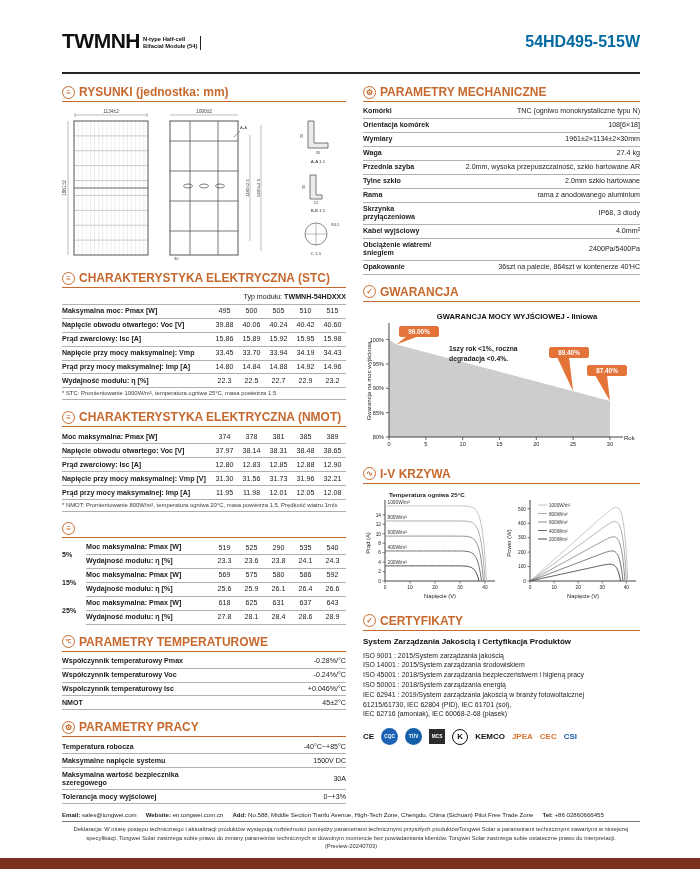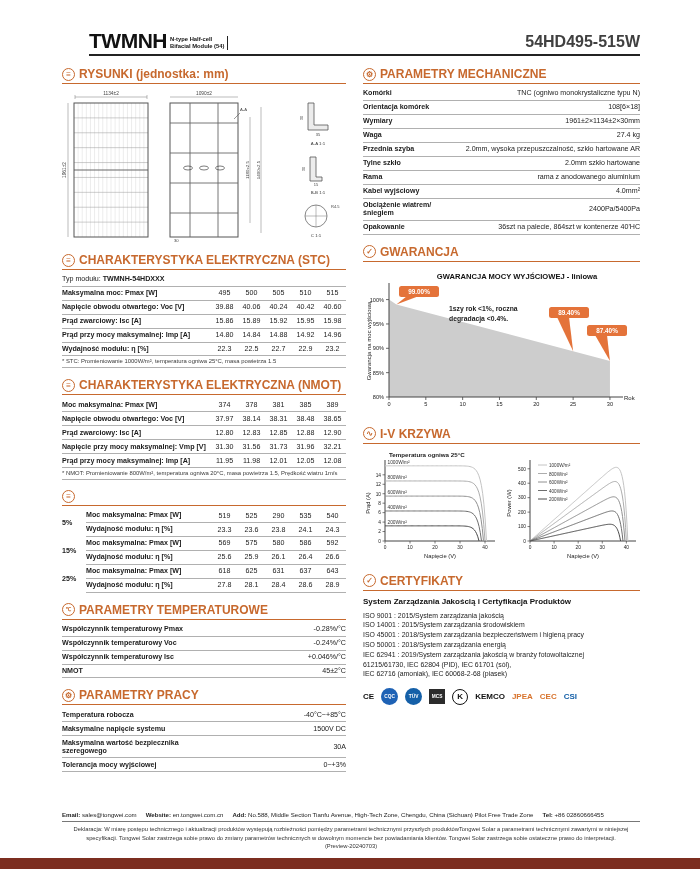--- a/index.html
+++ b/index.html
@@ -1,45 +1,45 @@
 <!DOCTYPE html>
 <html><head>
 <meta charset="utf-8">
 <style>
   :root{ --accent:#C7692E; --callout:#E4733A; }
   *{box-sizing:border-box; margin:0; padding:0;}
   body{background:#888; font-family:"Liberation Sans", sans-serif;}
   .page{position:relative; width:700px; height:869px; background:#fff; margin:0 auto;
         padding:30px 60px 0 62px; overflow:hidden;}
   
-  .hdr{display:flex; align-items:flex-end; border-bottom:2px solid #232323; padding-bottom:3px;margin-left:27px;}
+  .hdr{display:flex; align-items:flex-end; border-bottom:2px solid #232323; padding-bottom:21px;}
   .brand{font-size:21px; font-weight:bold; letter-spacing:-0.5px; color:#111; line-height:1;}
   .brand-sub{font-size:5.8px; font-weight:bold; color:#111; line-height:1.2; margin:0 0 1px 3px;
              border-right:1px solid #222; padding-right:3px;}
-  .model{margin-left:auto; font-size:16px; font-weight:bold; color:#404040;}
+  .model{margin-left:auto; font-size:16px; font-weight:bold; color:#0369a1;}
   
   .cols{display:flex; gap:17px; margin-top:11px;}
   .col-l{width:284px; flex:none;}
   .col-r{flex:1; min-width:0;}
   .sec{margin-bottom:10px;}
   .sec-head{display:flex; align-items:center; gap:4px; border-bottom:1.6px solid var(--accent);
             padding-bottom:2px; margin-bottom:3px;}
   .sec-icon{width:13px; height:13px; border:1.2px solid var(--accent); border-radius:50%;
             color:var(--accent); font-size:8px; line-height:11px; text-align:center; flex:none; font-weight:bold;}
   .sec-icon.small{font-size:5.5px;}
   .sec-title{color:var(--accent); font-weight:bold; font-size:12px; white-space:nowrap;}
   
   .trow{display:flex; align-items:center; border-bottom:1px solid #b0b0b0; padding:2.4px 0;
         font-size:7.1px; color:#222;}
   .tl{flex:1; font-weight:bold; color:#1b1b1b; padding-right:2px; line-height:1.15;}
   .tv{width:27px; text-align:center; flex:none;}
   .tv2{flex:1.05; text-align:right; font-weight:normal;}
   .spec .tl{flex:none; width:150px;}
   .mech .tl{flex:none; width:86px;}
-  .typ{display:flex; gap:2px; font-size:7.1px; border-bottom:1px solid #b0b0b0; padding:2.4px 0; color:#1b1b1b;}
+  .typ{display:flex; gap:2px; font-size:7.1px; border-bottom:1px solid #b0b0b0; padding:2.4px 0; color:#1b1b1b;justify-content:flex-end;}
   .typ b{font-weight:bold;}
   .footnote{font-size:5.9px; color:#3a3a3a; padding:2px 0 1px; border-bottom:1px solid #b0b0b0; line-height:1.35;}
   .rgroup{display:flex; align-items:stretch;}
   .rpct{width:24px; flex:none; display:flex; align-items:center; font-size:7.1px; font-weight:bold; color:#1b1b1b;}
   .rrows{flex:1; min-width:0;}
   
   .draw-row{display:flex; gap:6px; align-items:flex-start; padding-top:2px;}
   
   .cert-heading{font-size:8px; font-weight:bold; color:#111; margin:6px 0 5px;}
   .cert-line{font-size:6.9px; line-height:1.42; color:#222;}
@@ -186,20 +186,28 @@
             </div>
             <div class="trow">
               <span class="tl">Prąd zwarciowy: Isc [A]</span>
               <span class="tv">15.86</span>
               <span class="tv">15.89</span>
               <span class="tv">15.92</span>
               <span class="tv">15.95</span>
               <span class="tv">15.98</span>
             </div>
             <div class="trow">
+              <span class="tl">Napięcie przy mocy maksymalnej: Vmp</span>
+              <span class="tv">33.45</span>
+              <span class="tv">33.70</span>
+              <span class="tv">33.94</span>
+              <span class="tv">34.19</span>
+              <span class="tv">34.43</span>
+            </div>
+            <div class="trow">
               <span class="tl">Prąd przy mocy maksymalnej: Imp [A]</span>
               <span class="tv">14.80</span>
               <span class="tv">14.84</span>
               <span class="tv">14.88</span>
               <span class="tv">14.92</span>
               <span class="tv">14.96</span>
             </div>
             <div class="trow">
               <span class="tl">Wydajność modułu: η [%]</span>
               <span class="tv">22.3</span>
@@ -412,20 +420,24 @@
               <span class="tl">Przednia szyba</span>
               <span class="tv2">2.0mm, wysoka przepuszczalność, szkło hartowane AR</span>
             </div>
             <div class="trow">
               <span class="tl">Tylne szkło</span>
               <span class="tv2">2.0mm szkło hartowane</span>
             </div>
             <div class="trow">
               <span class="tl">Rama</span>
               <span class="tv2">rama z anodowanego aluminium</span>
+            </div>
+            <div class="trow">
+              <span class="tl">Skrzynka przyłączeniowa</span>
+              <span class="tv2">IP68, 3 diody</span>
             </div>
             <div class="trow">
               <span class="tl">Kabel wyjściowy</span>
               <span class="tv2">4.0mm²</span>
             </div>
             <div class="trow">
               <span class="tl">Obciążenie wiatrem/śniegiem</span>
               <span class="tv2">2400Pa/5400Pa</span>
             </div>
             <div class="trow">

